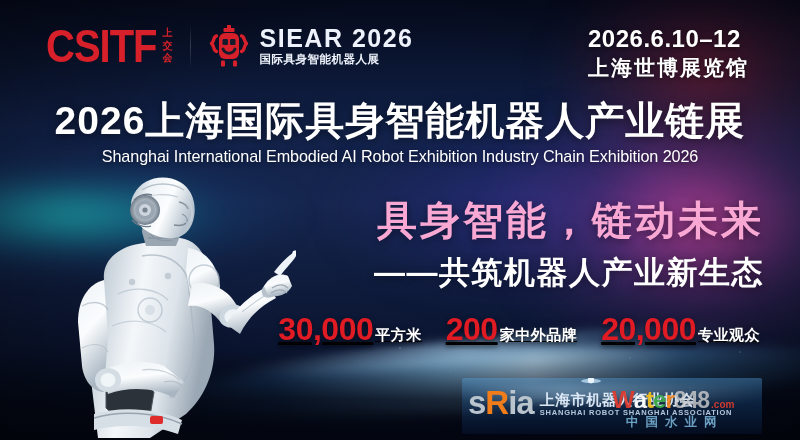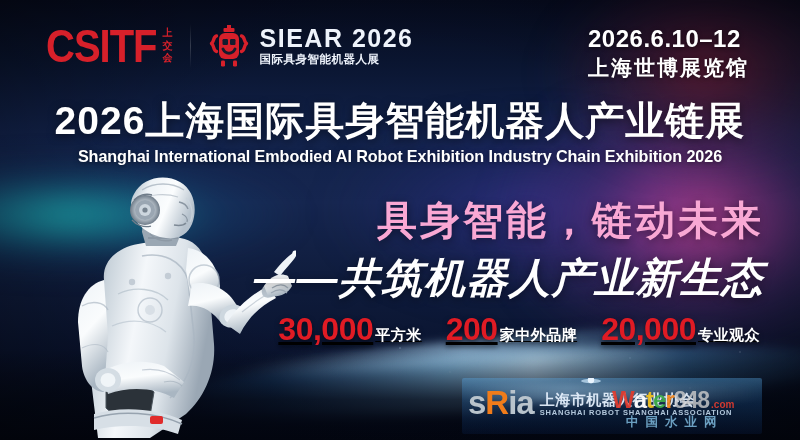--- a/index.html
+++ b/index.html
@@ -169,41 +169,40 @@
     position:absolute; left:50%; top:98px; transform:translateX(-50%);
     width:760px; text-align:center;
     font-size:39px; font-weight:bold; color:#ffffff;
     letter-spacing:1px; line-height:1.18;
     text-shadow:0 2px 8px rgba(0,0,0,0.5);
     white-space:nowrap;
   }
   .title-sub {
     position:absolute; left:50%; top:147px; transform:translateX(-50%);
     width:780px; text-align:center;
-    font-size:16.2px; font-weight:bold; color:#ffffff;
+    font-size:16.2px; font-weight:normal; color:#ffffff;
     letter-spacing:-0.1px; line-height:1.2;
     white-space:nowrap;
     text-shadow:0 1px 5px rgba(0,0,0,0.5);
   }
 
   
   .slogan-1 {
     position:absolute; right:36px; top:198px;
     font-size:40px; font-weight:bold; color:#f9a8d4;
     letter-spacing:3px; line-height:1.1;
     text-shadow:0 2px 9px rgba(0,0,0,0.45);
     white-space:nowrap;
   }
   .slogan-2 {
     position:absolute; right:36px; top:256px;
-    font-size:41px; font-weight:bold; color:#ffffff;
+    font-size:31px; font-weight:bold; color:#ffffff;
     letter-spacing:1.5px; line-height:1.1;
     text-shadow:0 2px 9px rgba(0,0,0,0.45);
     white-space:nowrap;
-    font-style:italic;
   }
 
   
   .stats {
     position:absolute; right:40px; top:313px;
     display:flex; align-items:baseline; gap:24px;
     white-space:nowrap;
     text-decoration:underline;
   }
   .stat { display:flex; align-items:baseline; }

